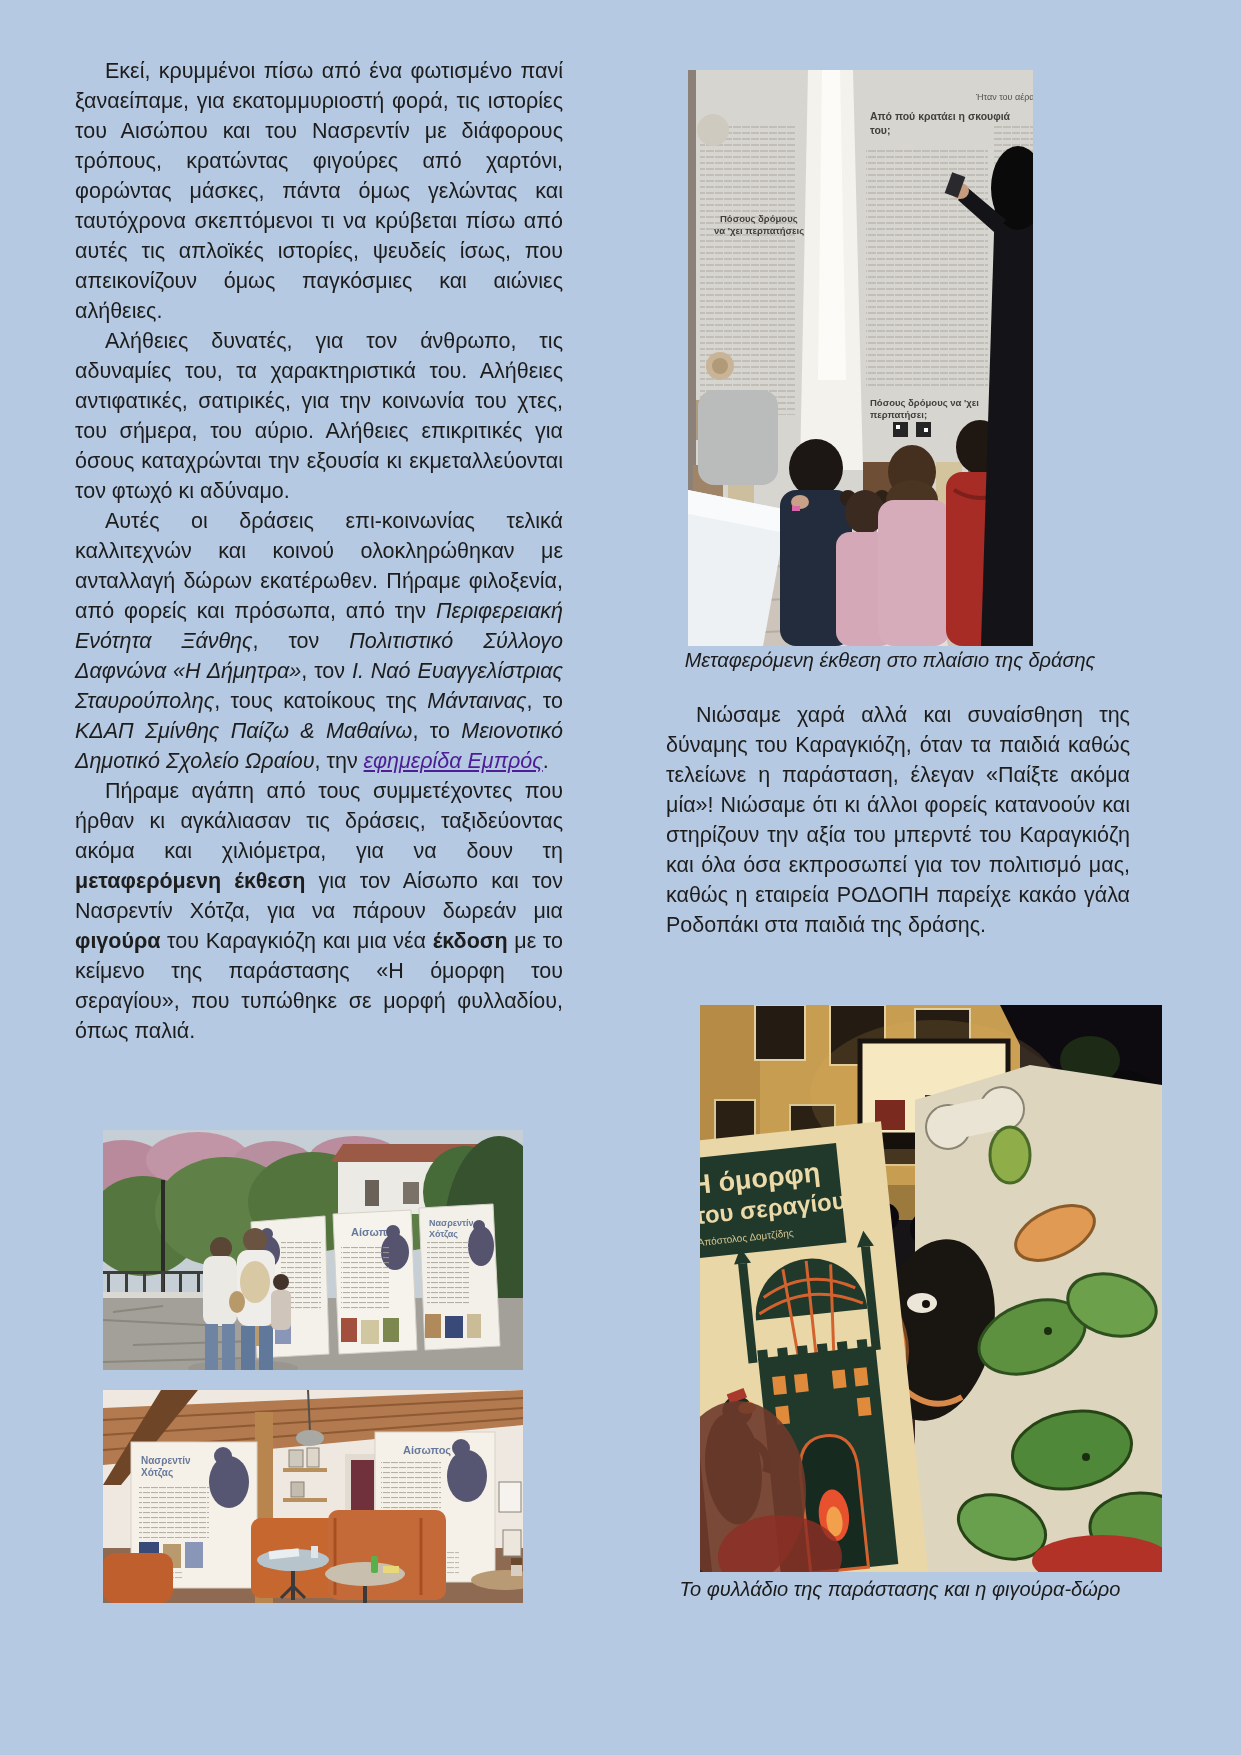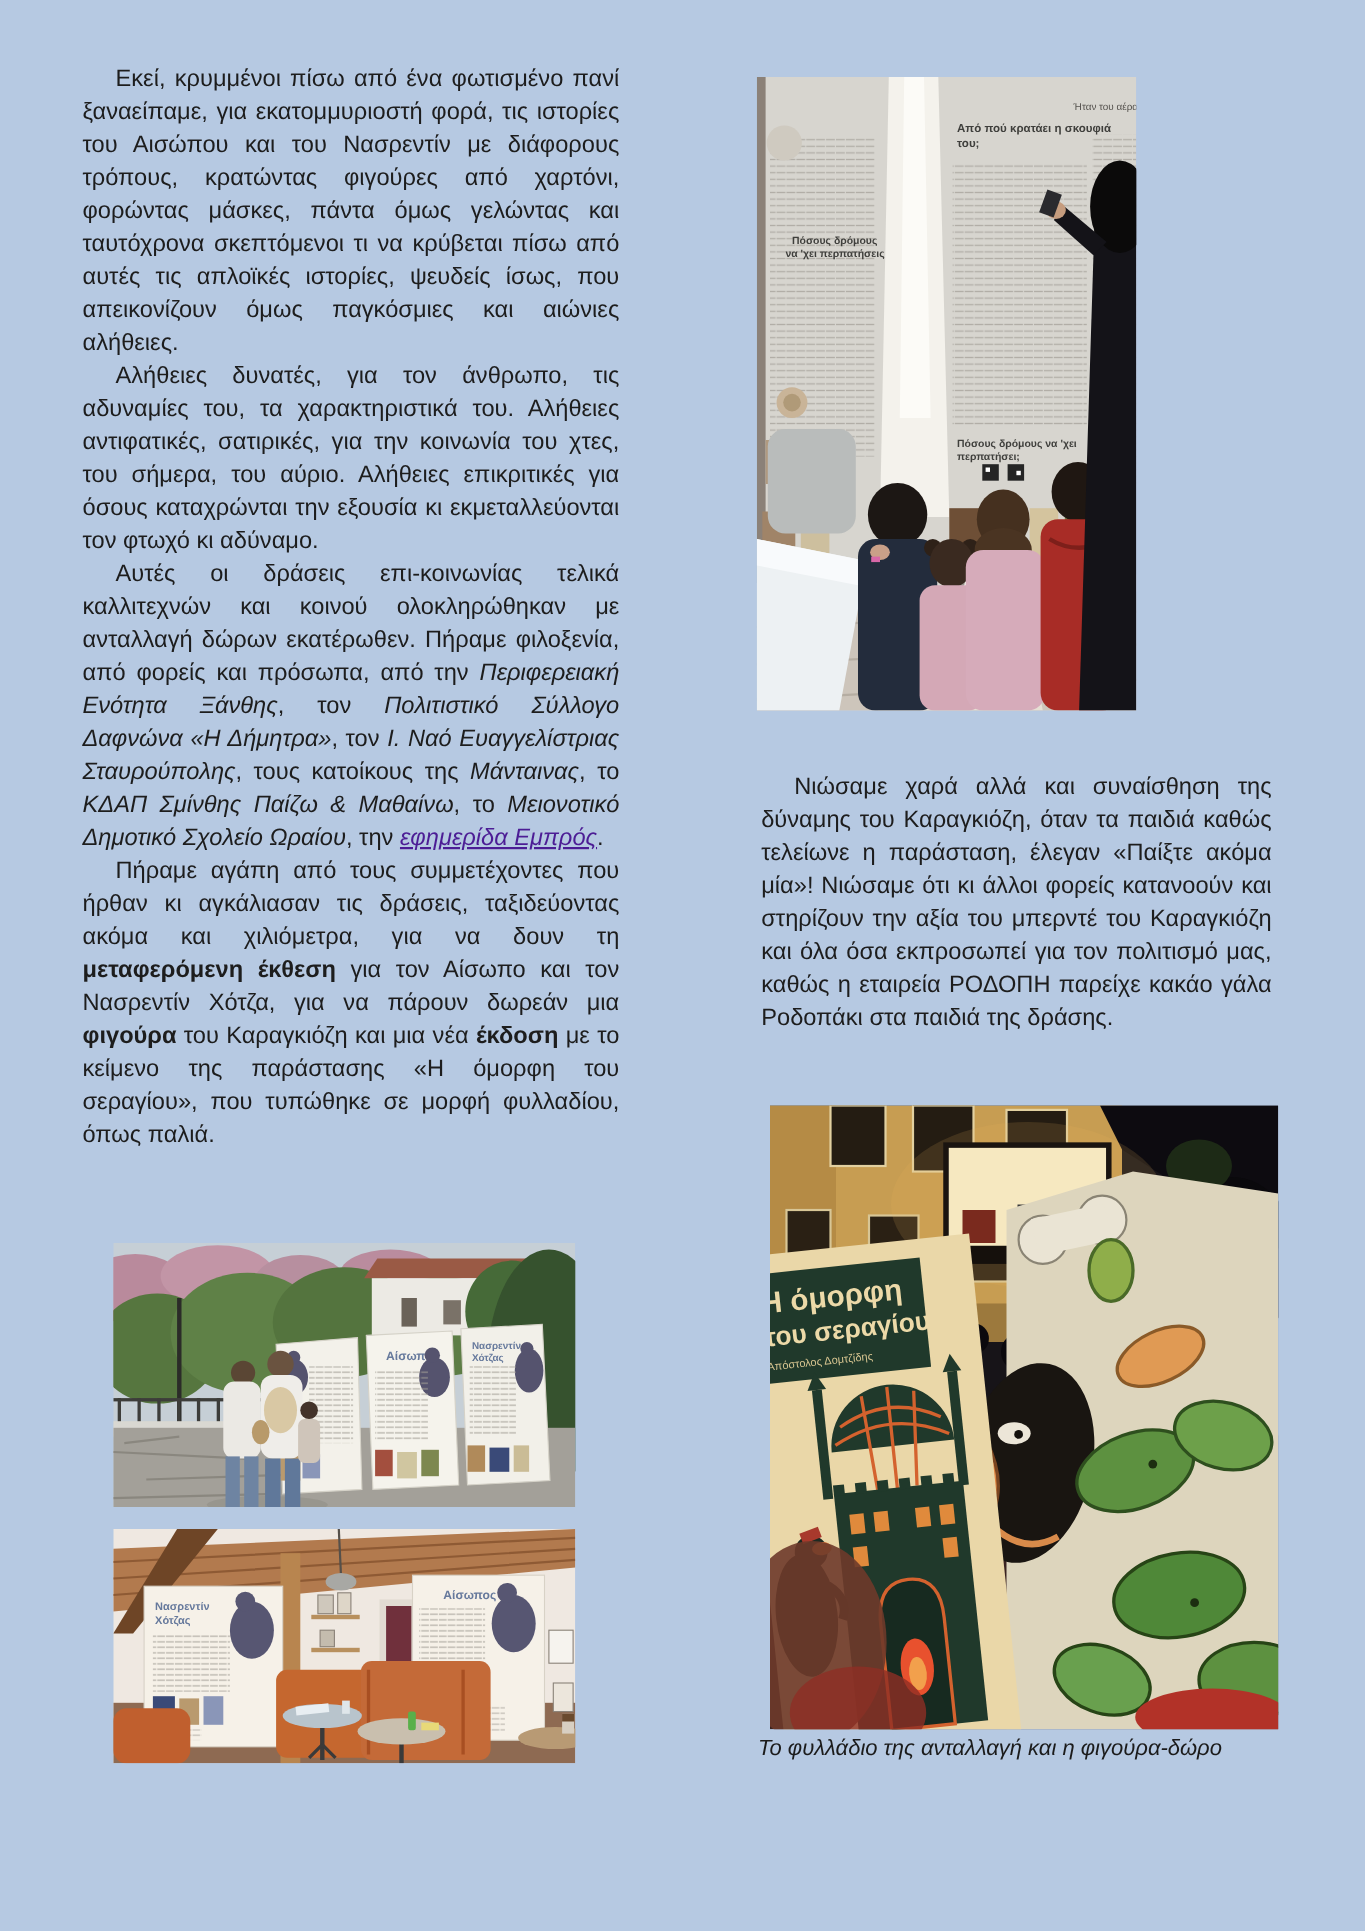--- a/index.html
+++ b/index.html
@@ -289,22 +289,23 @@
       <g>
         <polygon points="308,100 345,85 345,576 293,576" fill="#141318"></polygon>
         <ellipse cx="330" cy="118" rx="27" ry="42" fill="#0b0a0a"></ellipse>
         <polygon points="306,162 318,150 280,118 270,130" fill="#141318"></polygon>
         <ellipse cx="272" cy="121" rx="9" ry="8" fill="#c59c7e"></ellipse>
         <rect x="260" y="104" width="14" height="22" fill="#2a2a2e" transform="rotate(20 267 115)"></rect>
       </g>
     </svg>
   </figure>
 
-
-  <div class="textcol" style="left:692px;top:700px;width:464px;">
+  <div class="caption" style="left:640px;top:649px;width:500px;">Μεταφερόμενη έκθεση στο πλαίσιο της δράσης</div>
+
+  <div class="textcol" style="left:666px;top:700px;width:464px;">
     <p><span>Νιώσαμε χαρά αλλά και συναίσθηση της δύναμης του Καραγκιόζη, όταν τα παιδιά καθώς τελείωνε η παράσταση, έλεγαν «Παίξτε ακόμα μία»! Νιώσαμε ότι κι άλλοι φορείς κατανοούν και στηρίζουν την αξία του μπερντέ του Καραγκιόζη και όλα όσα εκπροσωπεί για τον πολιτισμό μας, καθώς η εταιρεία ΡΟΔΟΠΗ παρείχε κακάο γάλα Ροδοπάκι στα παιδιά της δράσης.</span></p>
   </div>
 
   <figure style="left:700px;top:1005px;">
     <svg width="462" height="567" viewBox="0 0 462 567">
       <rect width="462" height="567" fill="#171418"></rect>
       <g>
         <rect x="0" y="0" width="320" height="215" fill="#c79d52"></rect>
         <rect x="0" y="0" width="60" height="215" fill="#a87e3e" opacity="0.6"></rect>
         <rect x="0" y="180" width="320" height="35" fill="#8a6a34" opacity="0.7"></rect>
@@ -416,15 +417,15 @@
           <path d="M44,430 Q62,444 54,462" stroke="#1c2a22" stroke-width="8" fill="none"></path>
         </g>
       </g>
       <g>
         <ellipse cx="38" cy="488" rx="68" ry="92" fill="#6e3a2a" opacity="0.9"></ellipse>
         <ellipse cx="80" cy="552" rx="62" ry="42" fill="#8e2e24" opacity="0.8"></ellipse>
       </g>
     </svg>
   </figure>
 
-  <div class="caption" style="left:650px;top:1578px;width:500px;">Το φυλλάδιο της ανταλλαγή και η φιγούρα-δώρο</div>
+  <div class="caption" style="left:650px;top:1578px;width:500px;">Το φυλλάδιο της παράστασης και η φιγούρα-δώρο</div>
 
 </div>
 
 </body></html>

